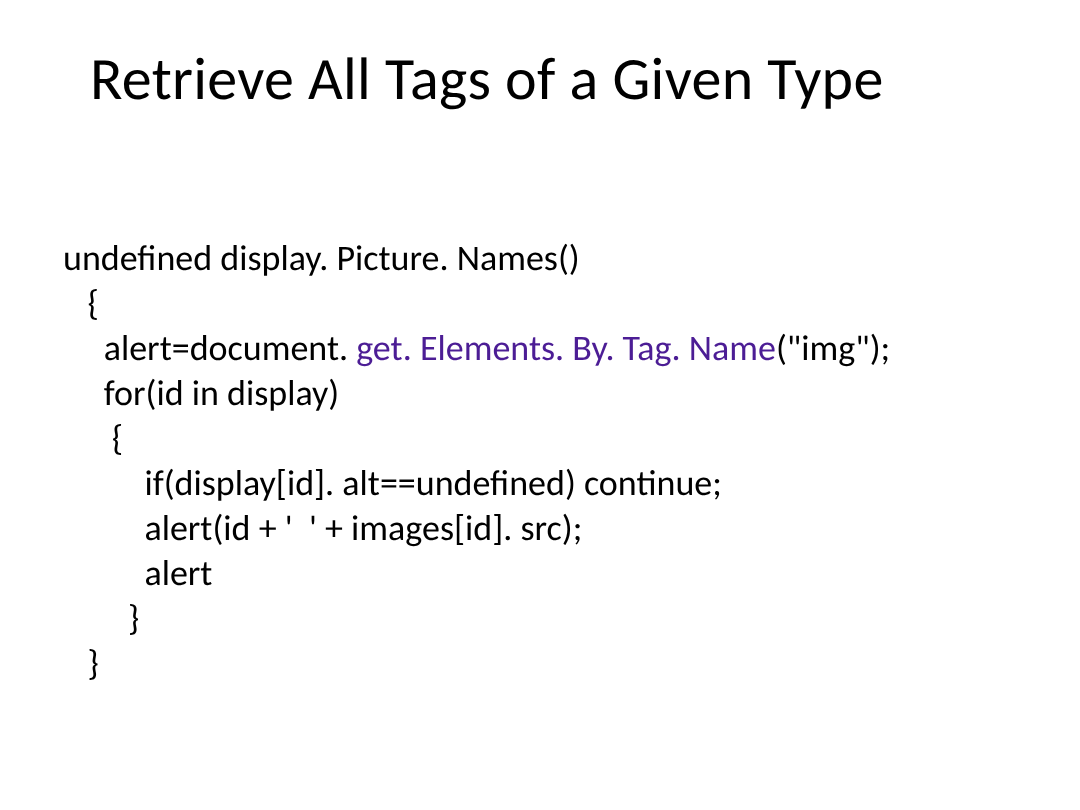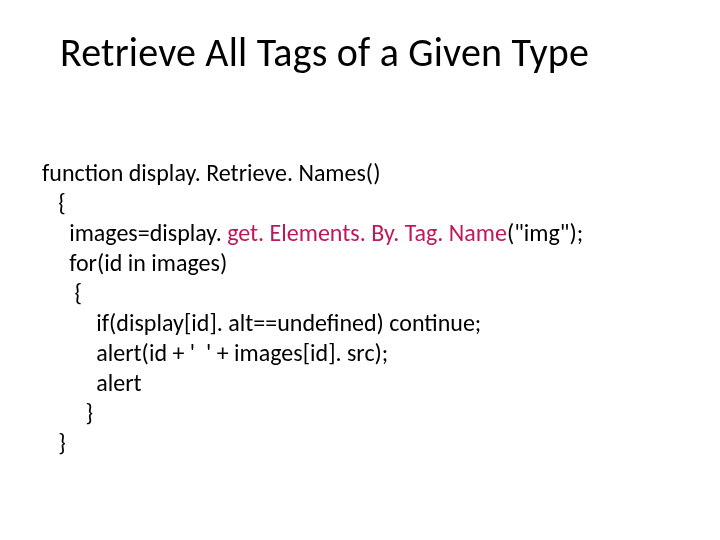--- a/index.html
+++ b/index.html
@@ -27,33 +27,33 @@
     letter-spacing: 0.2px;
   }
   .code {
     position: absolute;
     top: 128px;
     left: 42px;
     font-size: 24px;
     line-height: 1.25;
     white-space: pre;
   }
-  .gbn { color: #be185d; }
+  .gbn { color: #4c1d95; }
 </style>
 </head>
 <body>
 
 <div class="slide">
   <div class="title">Retrieve All Tags of a Given Type</div>
 
   <div class="code">
-<span>function display. Retrieve. Names()</span>
+<span>undefined display. Picture. Names()</span>
 <span>   {</span>
-<span>     images=display. </span><span class="gbn">get. Elements. By. Tag. Name</span><span>("img");</span>
-<span>     for(id in images)</span>
+<span>     alert=document. </span><span class="gbn">get. Elements. By. Tag. Name</span><span>("img");</span>
+<span>     for(id in display)</span>
 <span>      {</span>
 <span>          if(display[id]. alt==undefined) continue;</span>
 <span>          alert(id + '  ' + images[id]. src);</span>
 <span>          alert</span>
 <span>        }</span>
 <span>   }</span>
   </div>
 </div>
 
 </body></html>

